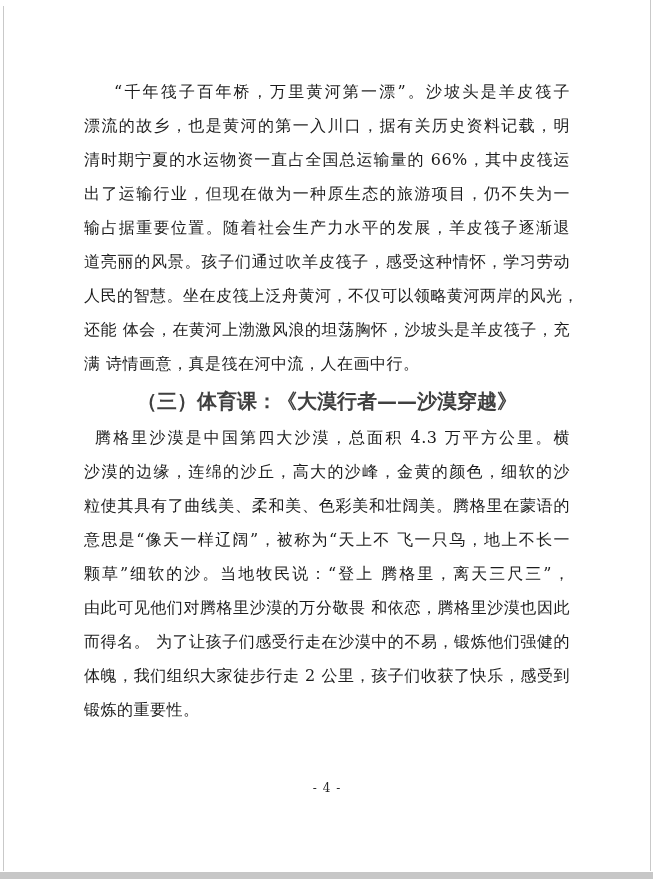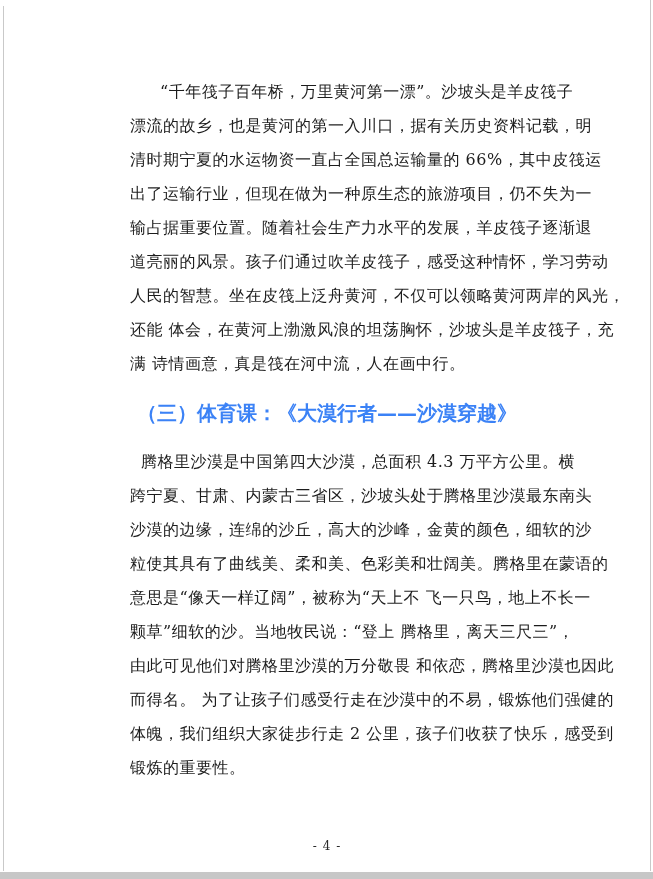--- a/index.html
+++ b/index.html
@@ -43,37 +43,36 @@
   }
   .para .line {
     height: 34px;
     line-height: 34px;
     font-size: 16px;
     white-space: nowrap;
     text-align: justify;
     text-align-last: justify;
     text-justify: inter-character;
     letter-spacing: 0.5px;
-    margin-left: 46px;
   }
   .para .line.last {
     text-align: center;
     text-align-last: left;
   }
   .para.indent-2 .line.first { text-indent: 30px; }
   .para.indent-1 .line.first { text-indent: 11px; }
   .section-heading {
-    margin: 16px;
+    margin: 4px;
     height: 32px;
     line-height: 32px;
     text-align: center;
     font-family: "DejaVu Sans", sans-serif;
     font-weight: bold;
     font-size: 20px;
-    color: #3b82f6;
+    color: #404040;
     white-space: nowrap;
   }
   .page-number {
     margin-top: 54px;
     text-align: center;
     font-size: 12px;
     letter-spacing: 1px;
     color: #2a2a2a;
     font-family: "DejaVu Serif", serif;
   }
@@ -96,21 +95,20 @@
         <div class="line">道亮丽的风景。孩子们通过吹羊皮筏子，感受这种情怀，学习劳动</div>
         <div class="line">人民的智慧。坐在皮筏上泛舟黄河，不仅可以领略黄河两岸的风光，</div>
         <div class="line">还能 体会，在黄河上渤激风浪的坦荡胸怀，沙坡头是羊皮筏子，充</div>
         <div class="line last">满 诗情画意，真是筏在河中流，人在画中行。</div>
       </div>
 
     <h2 class="section-heading">（三）体育课：《大漠行者——沙漠穿越》</h2>
 
     <div class="para indent-1">
         <div class="line first">腾格里沙漠是中国第四大沙漠，总面积 4.3 万平方公里。横</div>
-        <div class="line">跨宁夏、甘肃、内蒙古三省区，沙坡头处于腾格里沙漠最东南头</div>
         <div class="line">沙漠的边缘，连绵的沙丘，高大的沙峰，金黄的颜色，细软的沙</div>
         <div class="line">粒使其具有了曲线美、柔和美、色彩美和壮阔美。腾格里在蒙语的</div>
         <div class="line">意思是“像天一样辽阔”，被称为“天上不 飞一只鸟，地上不长一</div>
         <div class="line">颗草”细软的沙。当地牧民说：“登上 腾格里，离天三尺三”，</div>
         <div class="line">由此可见他们对腾格里沙漠的万分敬畏 和依恋，腾格里沙漠也因此</div>
         <div class="line">而得名。 为了让孩子们感受行走在沙漠中的不易，锻炼他们强健的</div>
         <div class="line">体魄，我们组织大家徒步行走 2 公里，孩子们收获了快乐，感受到</div>
         <div class="line last">锻炼的重要性。</div>
       </div>
 

